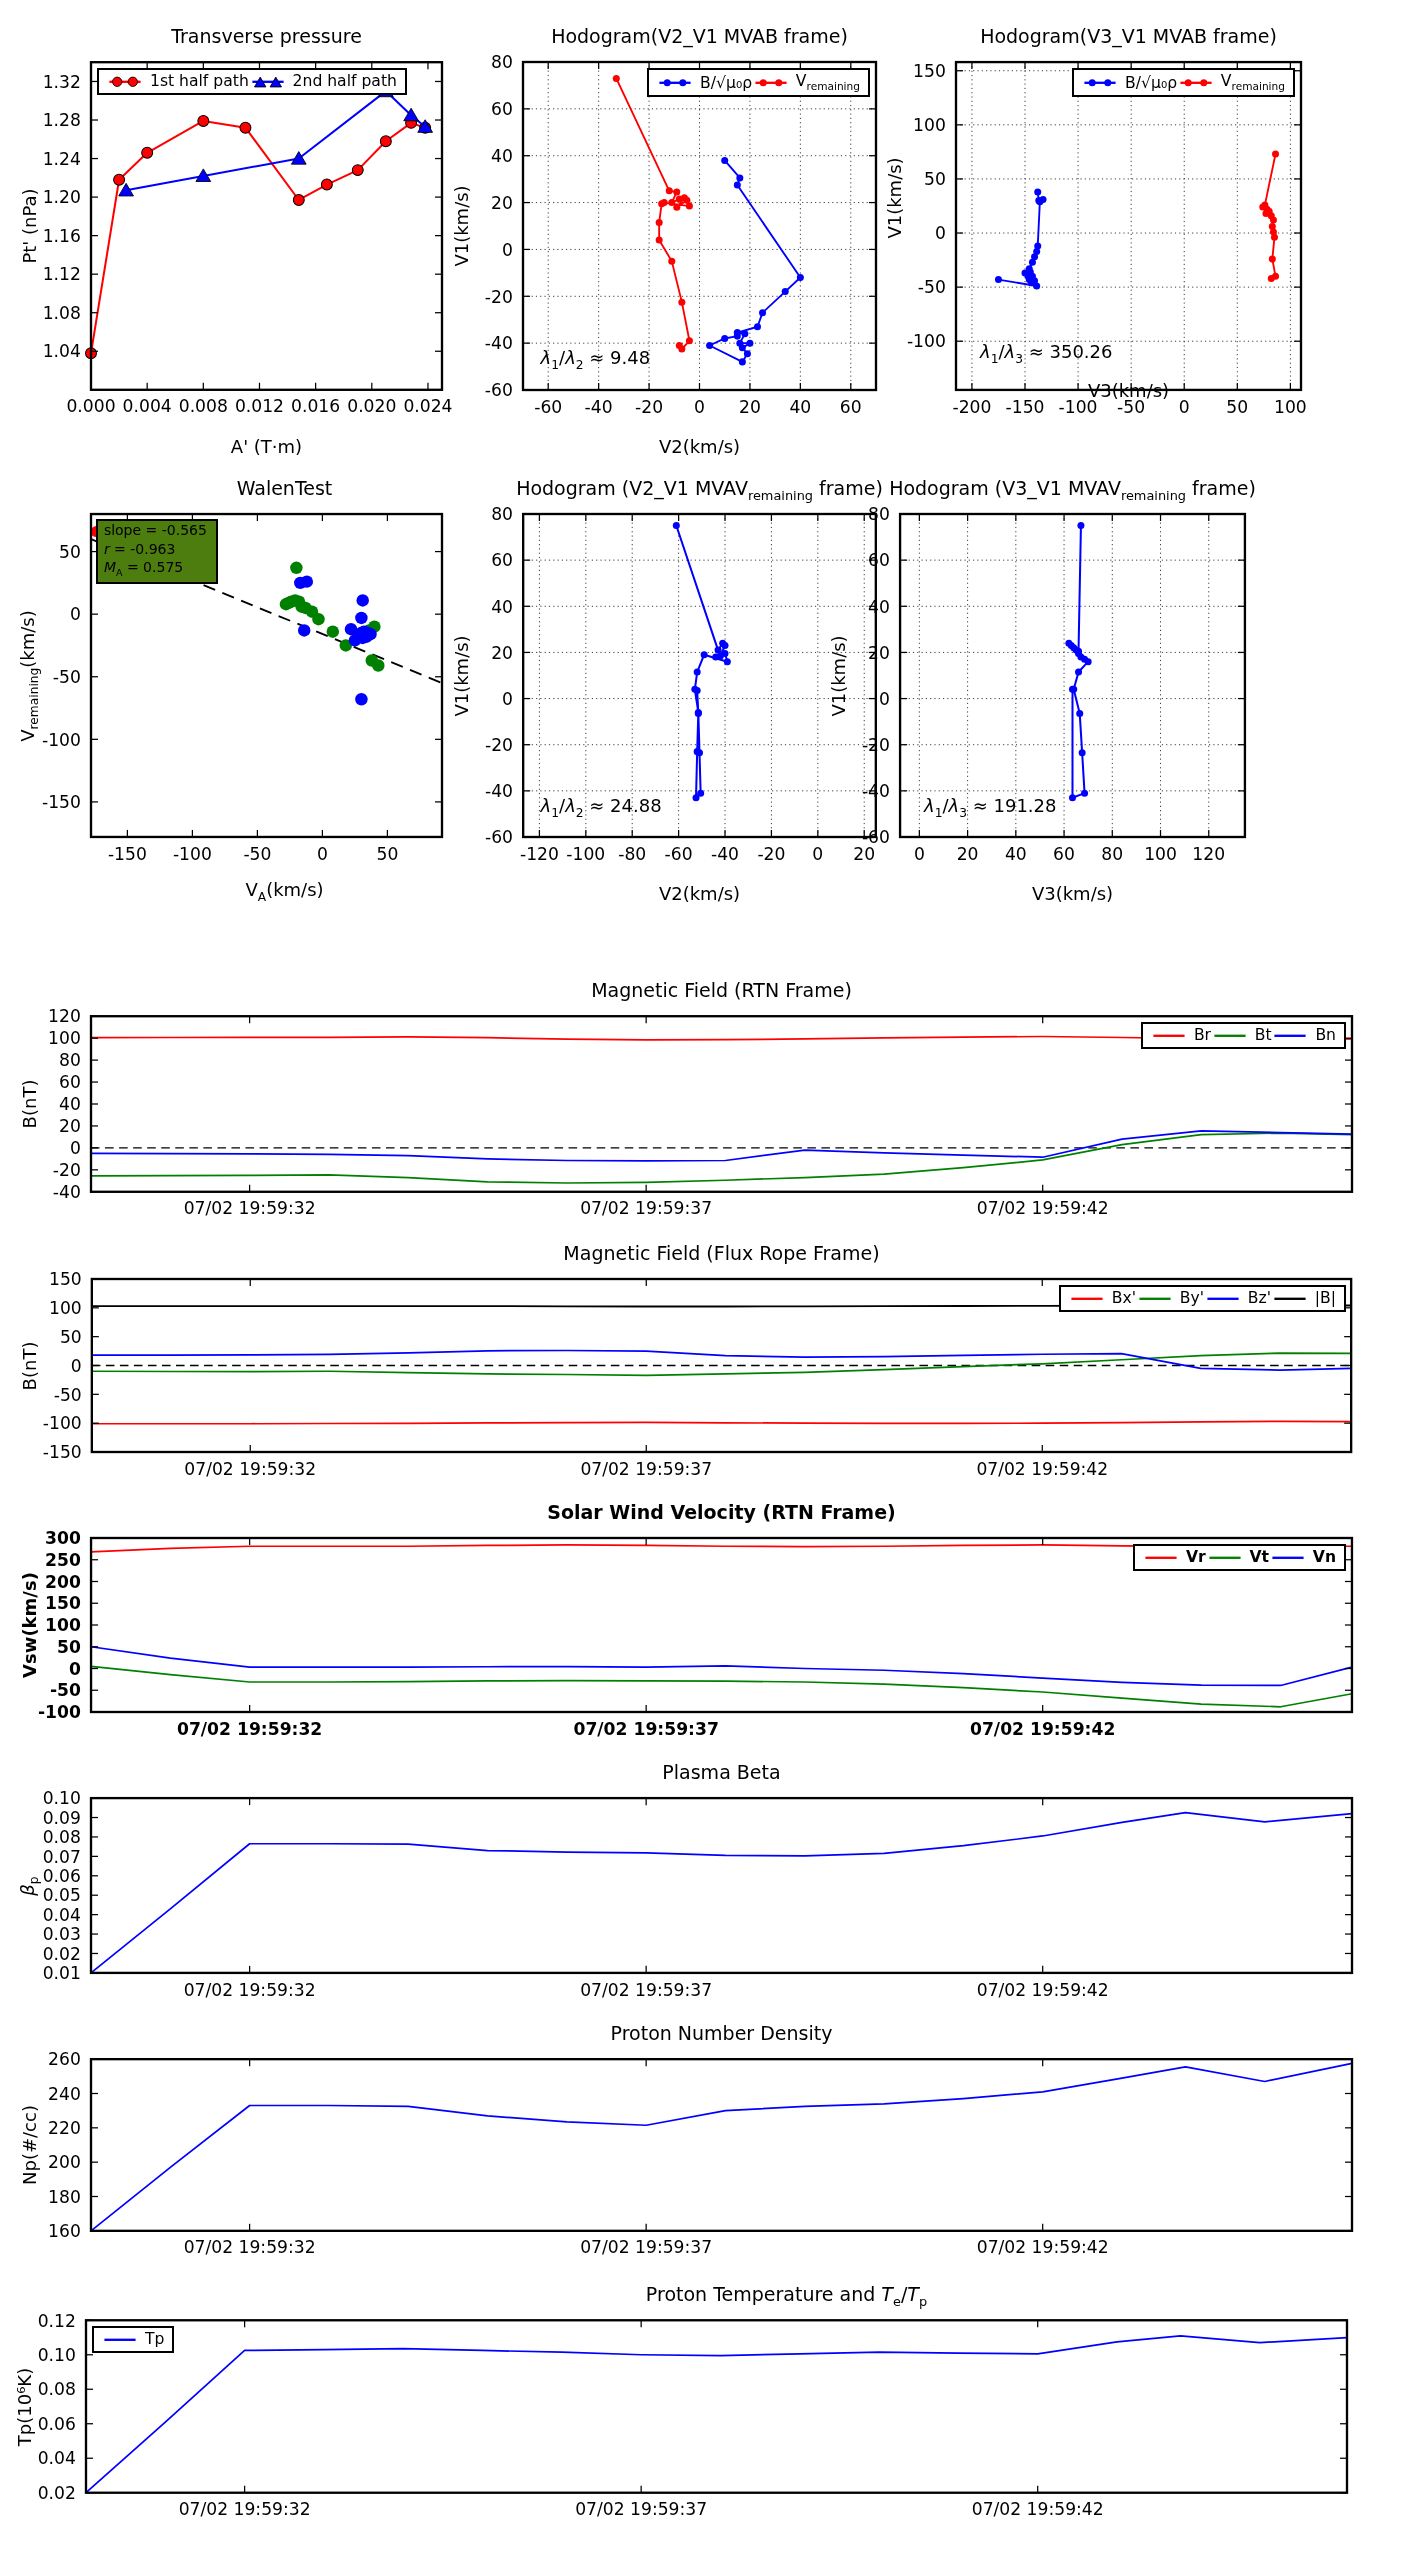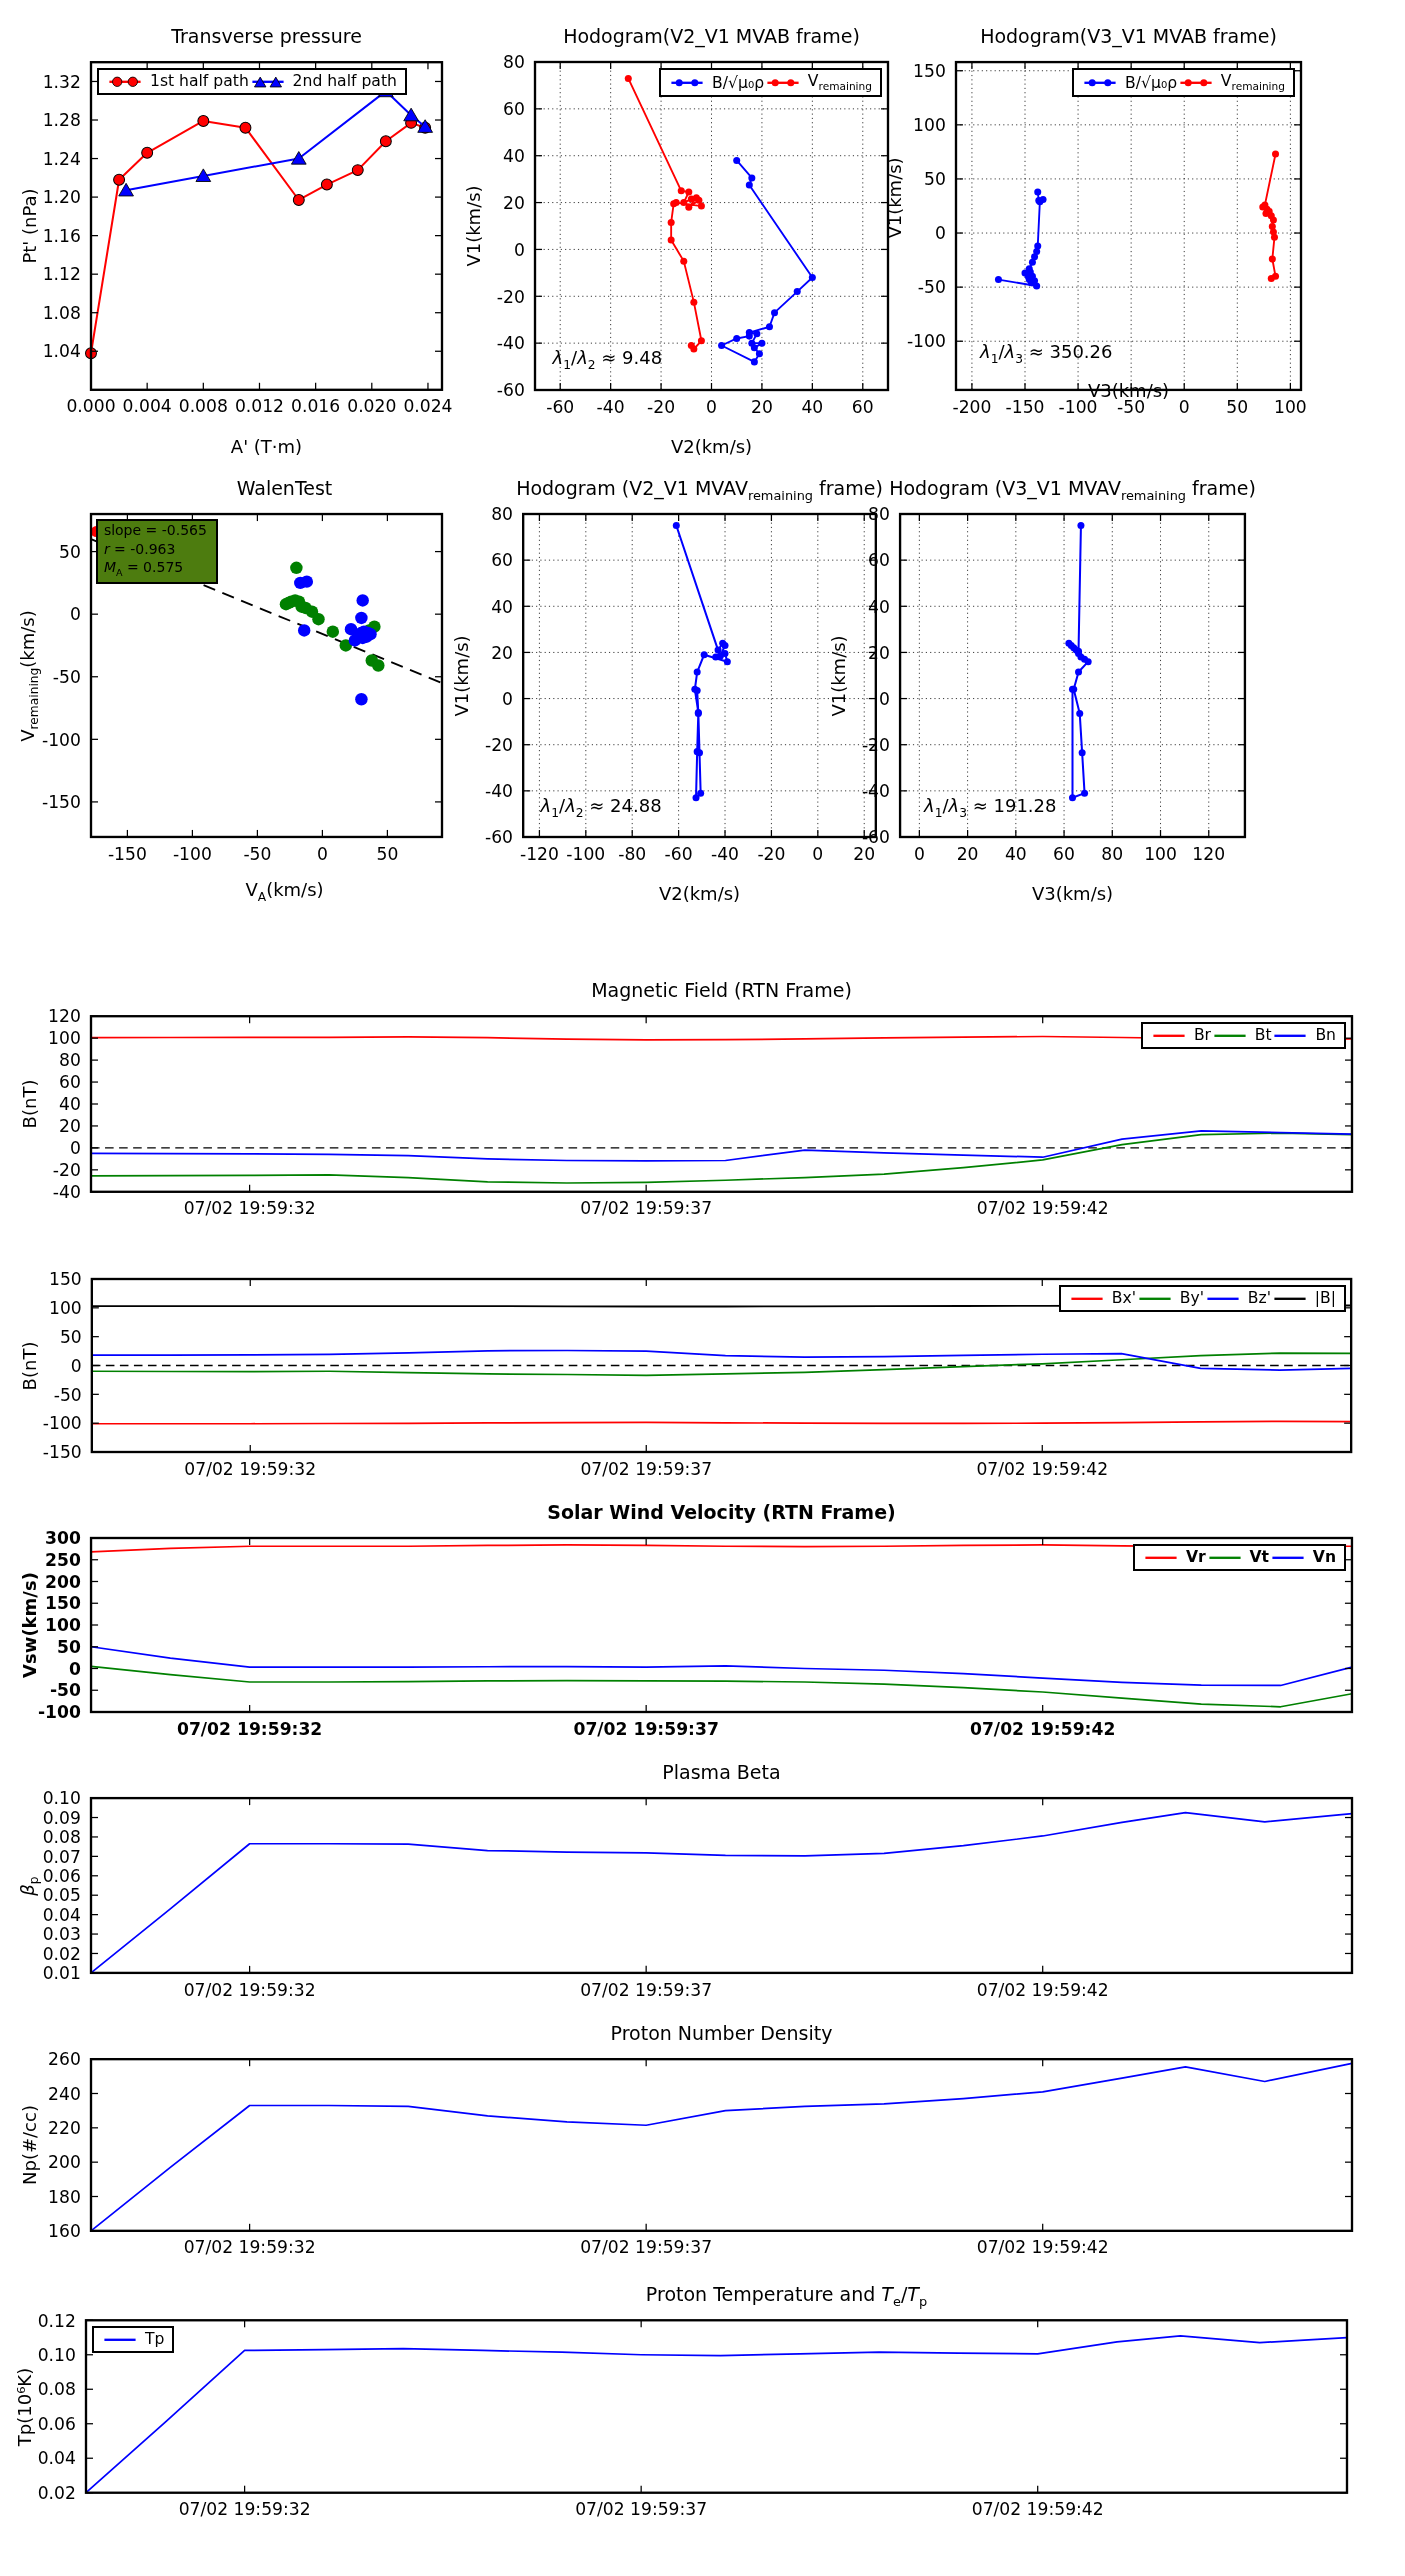--- a/index.html
+++ b/index.html
@@ -114,21 +114,21 @@
             <path d="M13 4 L5.6499999999999995 16.6 L20.35 16.6 Z" fill="#0000ff" stroke="#000" stroke-width="1.1"></path>
             <path d="M33 4 L25.65 16.6 L40.35 16.6 Z" fill="#0000ff" stroke="#000" stroke-width="1.1"></path>
           </svg>
           <span class="llab">2nd half path</span>
         </div>
       </div>
     </div>
   <div class="xlab">A' (T·m)</div>
 </div>
 
-<div class="chart" style="left:535px;top:62px;width:353px;height:328px;">
+<div class="chart" style="left:523px;top:62px;width:353px;height:328px;">
   <div class="ctitle">Hodogram(V2_V1 MVAB frame)</div>
   <div class="ylab">V1(km/s)</div>
   <div class="plot">
       <svg viewBox="0 0 452 420" width="353" height="328" class="csvg">
         <line x1="32.285714285714285" x2="32.285714285714285" y1="0" y2="420" stroke="#000" stroke-width="1" stroke-dasharray="1.5 4"></line>
         <line x1="96.85714285714285" x2="96.85714285714285" y1="0" y2="420" stroke="#000" stroke-width="1" stroke-dasharray="1.5 4"></line>
         <line x1="161.42857142857144" x2="161.42857142857144" y1="0" y2="420" stroke="#000" stroke-width="1" stroke-dasharray="1.5 4"></line>
         <line x1="226" x2="226" y1="0" y2="420" stroke="#000" stroke-width="1" stroke-dasharray="1.5 4"></line>
         <line x1="290.5714285714286" x2="290.5714285714286" y1="0" y2="420" stroke="#000" stroke-width="1" stroke-dasharray="1.5 4"></line>
         <line x1="355.1428571428571" x2="355.1428571428571" y1="0" y2="420" stroke="#000" stroke-width="1" stroke-dasharray="1.5 4"></line>
@@ -694,20 +694,21 @@
           <svg width="36" height="15.6" viewBox="0 0 46 20">
             <line x1="3" x2="43" y1="10" y2="10" stroke="#0000ff" stroke-width="3"></line>
           </svg>
           <span class="llab">Bn</span>
         </div>
       </div>
     </div>
 </div>
 
 <div class="chart" style="left:91px;top:1279px;width:1261px;height:173px;">
+  <div class="ctitle">Magnetic Field (Flux Rope Frame)</div>
   <div class="ylab">B(nT)</div>
   <div class="plot">
       <svg viewBox="0 0 1616 222" width="1261" height="173" class="csvg">
         <line x1="0" x2="1616" y1="111" y2="111" stroke="#000" stroke-width="1.8" stroke-dasharray="11 7"></line>
         <polyline points="0,34.78 101.63522012578616,34.78 203.27044025157232,34.78 304.9056603773585,34.78 406.54088050314465,34.78 508.1761006289309,34.78 609.811320754717,35.07599999999999 711.4465408805032,35.22399999999999 813.0817610062893,35.22399999999999 914.7169811320756,35.07599999999999 1016.3522012578618,34.78 1117.9874213836479,34.632000000000005 1219.622641509434,34.41 1321.2578616352203,34.33600000000001 1422.8930817610064,34.18799999999999 1524.5283018867926,34.03999999999999 1616,34.03999999999999" fill="none" stroke="#000000" stroke-width="2.4" stroke-linejoin="round"></polyline>
         <polyline points="0,185.74 101.63522012578616,185.74 203.27044025157232,185.74 304.9056603773585,185.444 406.54088050314465,185.148 508.1761006289309,184.704 609.811320754717,184.26 711.4465408805032,183.964 813.0817610062893,184.556 914.7169811320756,185 1016.3522012578618,185.296 1117.9874213836479,185.296 1219.622641509434,185 1321.2578616352203,184.26 1422.8930817610064,183.224 1524.5283018867926,182.78 1616,183.07600000000002" fill="none" stroke="#ff0000" stroke-width="2.2" stroke-linejoin="round"></polyline>
         <polyline points="0,118.39999999999999 101.63522012578616,118.696 203.27044025157232,118.844 304.9056603773585,118.39999999999999 406.54088050314465,120.176 508.1761006289309,121.80399999999999 609.811320754717,122.544 711.4465408805032,123.58 813.0817610062893,121.80399999999999 914.7169811320756,119.88 1016.3522012578618,116.17999999999999 1117.9874213836479,112.48 1219.622641509434,108.78 1321.2578616352203,103.60000000000001 1422.8930817610064,98.42 1524.5283018867926,95.09 1616,95.46000000000001" fill="none" stroke="#008000" stroke-width="2.2" stroke-linejoin="round"></polyline>
         <polyline points="0,97.67999999999999 101.63522012578616,97.67999999999999 203.27044025157232,97.384 304.9056603773585,96.644 406.54088050314465,94.72 508.1761006289309,92.13 609.811320754717,91.75999999999999 711.4465408805032,92.5 813.0817610062893,98.42 914.7169811320756,100.27 1016.3522012578618,99.53 1117.9874213836479,98.05 1219.622641509434,96.57000000000001 1321.2578616352203,95.83 1422.8930817610064,114.7 1524.5283018867926,116.92 1616,114.7" fill="none" stroke="#0000ff" stroke-width="2.2" stroke-linejoin="round"></polyline>
         <line x1="203.27044025157232" x2="203.27044025157232" y1="222" y2="213" stroke="#000" stroke-width="1.6"></line>
         <line x1="203.27044025157232" x2="203.27044025157232" y1="0" y2="9" stroke="#000" stroke-width="1.6"></line>

